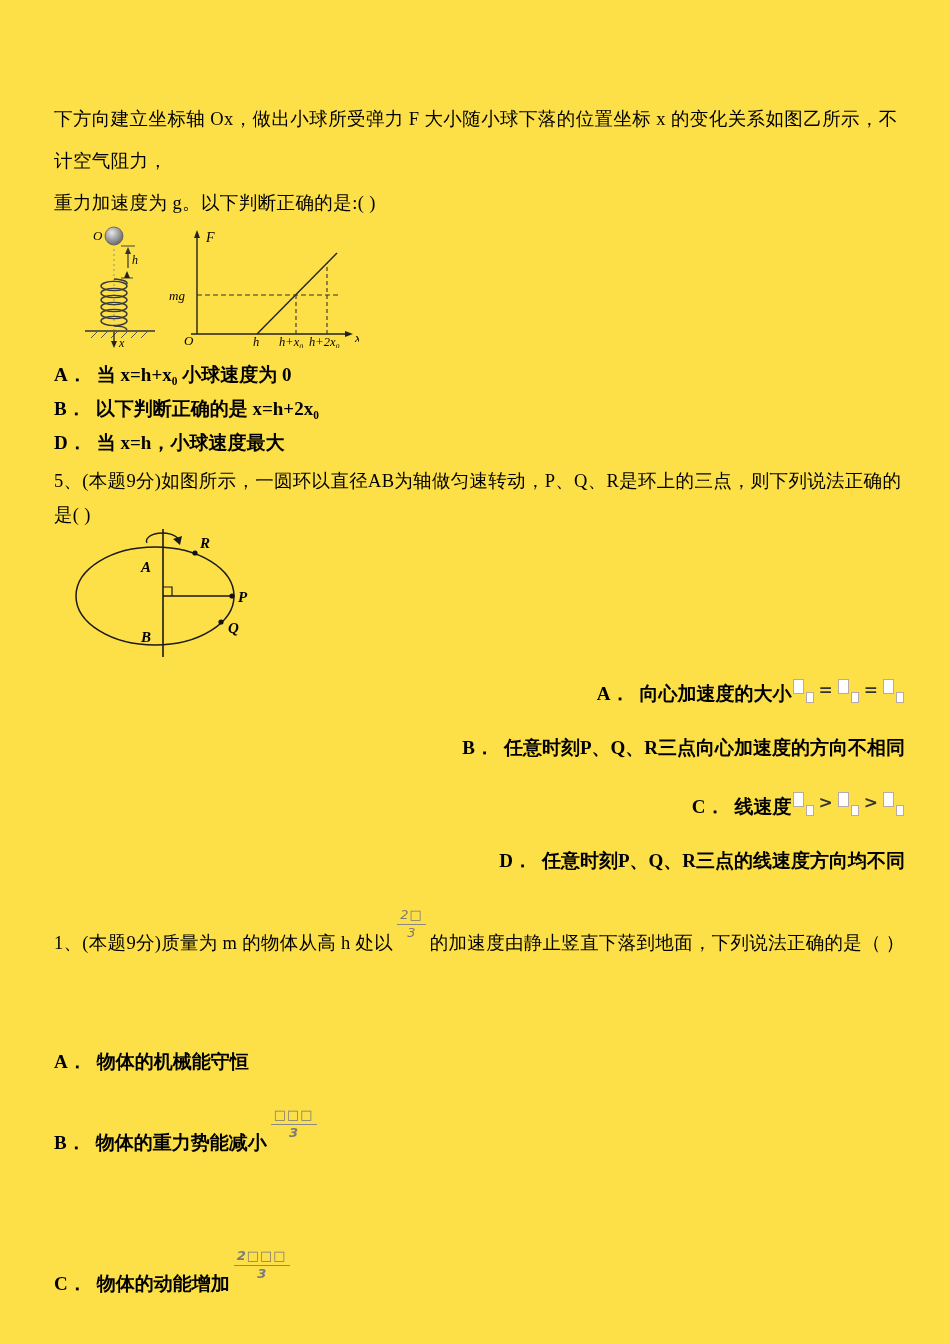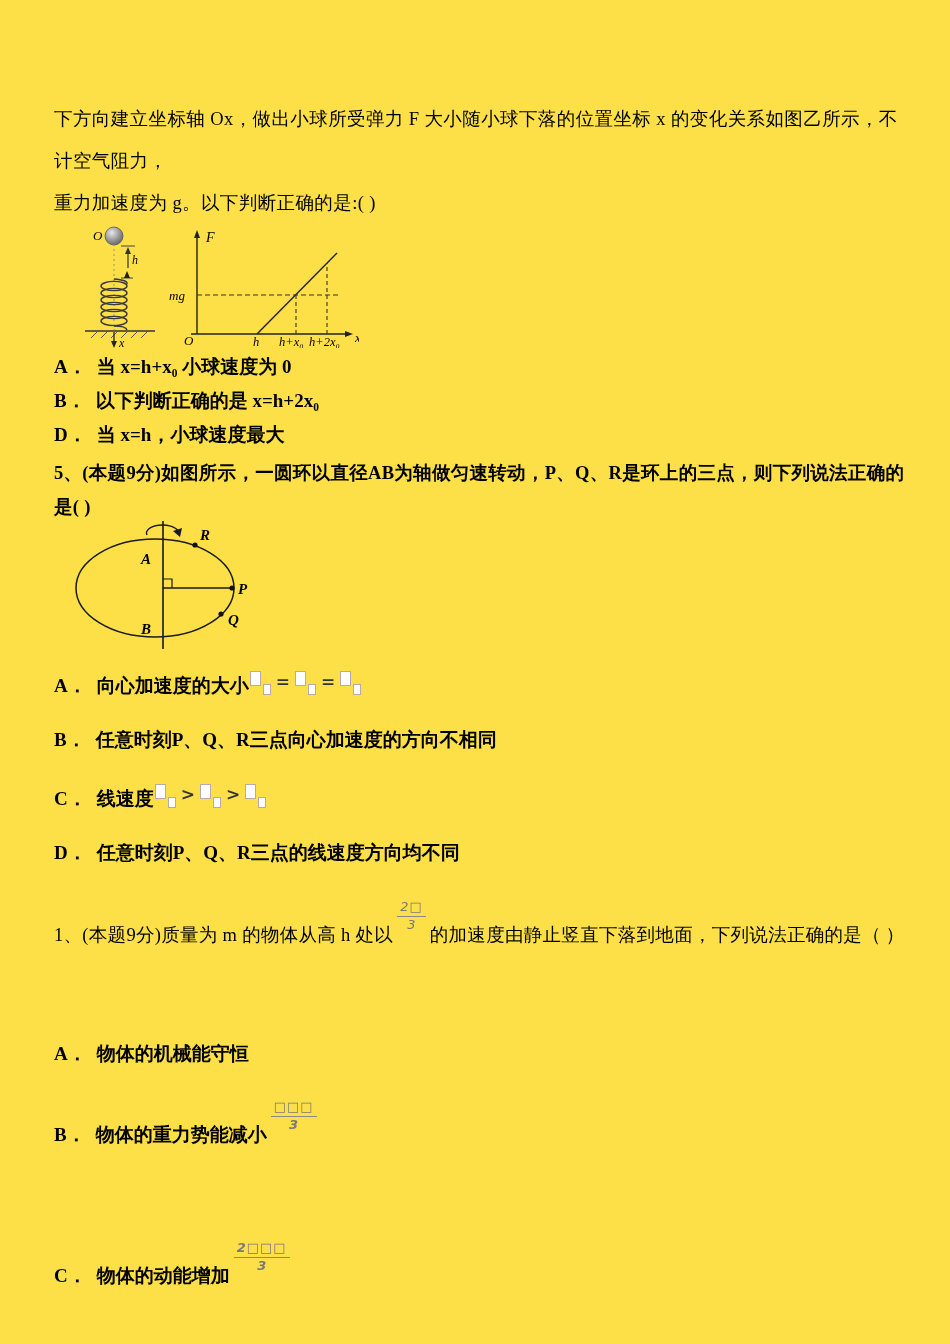--- a/index.html
+++ b/index.html
@@ -12,23 +12,23 @@
     font-family:"Liberation Serif","DejaVu Serif",serif;
     padding:98px 45px 0 54px;
     overflow:hidden;
   }
   .intro-line { font-size:18.5px; line-height:42px; letter-spacing:0.4px; }
   .fig1 { display:block; margin:-2px 0 0 15px; }
   .fig2 { display:block; margin:-6px 0 0 5px; }
   .opt-row { font-size:19px; line-height:34px; font-weight:bold; }
   .opt-label { display:inline-block; margin-right:10px; font-weight:bold; }
   .q-header { font-size:18.5px; line-height:34px; letter-spacing:0.3px; }
-  .q4-options { margin-top:2px; }
-  .q5-header { margin-top:4px;font-weight:bold; }
-  .q5-options { margin-top:12px; }
+  .q4-options { margin-top:10px; }
+  .q5-header { margin-top:4px; }
+  .q5-options { margin-top:12px;text-align:right; }
   .q5-options .opt-a { margin-bottom:20px; }
   .q5-options .opt-b { margin-bottom:20px; }
   .q5-options .opt-c { margin-bottom:20px; }
   .q6-header { margin-top:30px; }
   .q6-a { margin-top:85px; }
   .q6-b { margin-top:29px; }
   .q6-c { margin-top:89px; }
   .q6-d { margin-top:54px; }
   
   .glyph-box {

